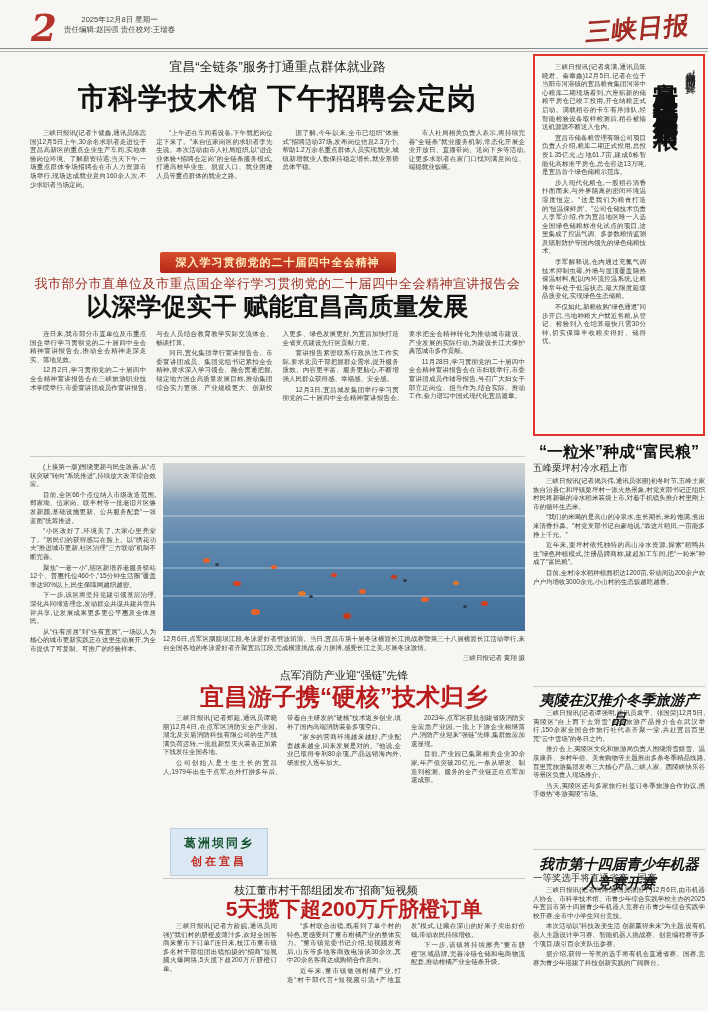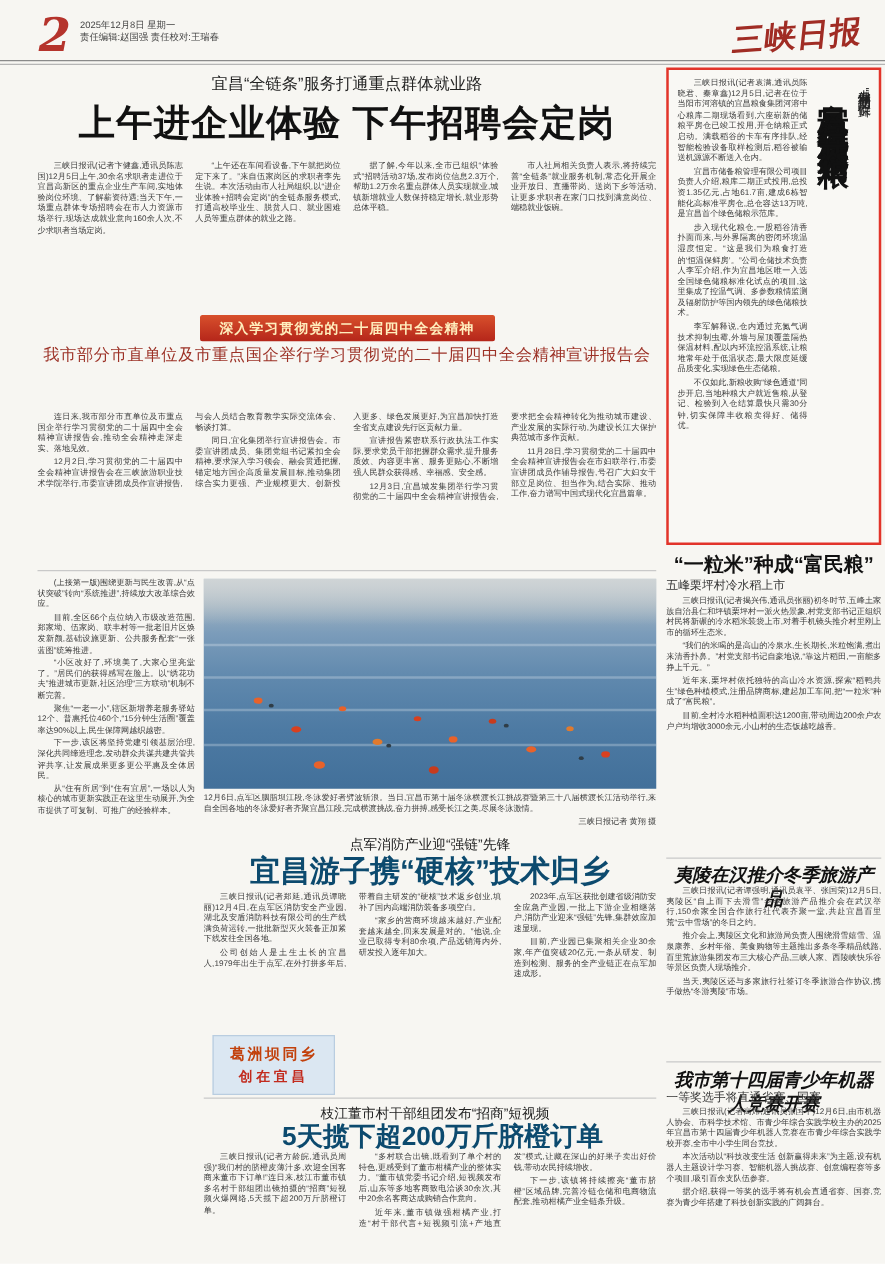--- a/index.html
+++ b/index.html
@@ -1,33 +1,33 @@
 <!DOCTYPE html>
 <html><head>
 <meta charset="utf-8">
 <style>
   html,body{margin:0;padding:0;}
   .page{position:relative;width:708px;height:1011px;background:#f7f6f2;overflow:hidden;
         font-family:"Liberation Sans",sans-serif;color:#2e2e2e;}
   .abs{position:absolute;}
   
   .pagenum{font-size:37px;font-weight:bold;color:#b5342c;font-family:"DejaVu Serif",serif;font-style:italic;}
-  .hmeta{font-size:7.5px;line-height:10px;color:#444;}
+  .hmeta{font-size:7.5px;line-height:10px;color:#444;text-align:center;}
   .section-title{font-size:31px;font-weight:bold;letter-spacing:14px;color:#1a1a1a;
         font-family:"Liberation Serif",serif;}
   .masthead{font-size:25px;font-weight:bold;color:#a02c24;font-family:"DejaVu Serif",serif;
         transform:rotate(-4deg) skewX(-10deg);letter-spacing:1px;}
   .rule-d{border-top:1.6px solid #8a8a8a;border-bottom:0.8px solid #b5b5b5;height:2px;}
   .rule{border-top:1px solid #c9c9c9;}
   
   .kicker{font-size:13px;text-align:center;color:#222;}
   .kicker-s{font-size:11px;text-align:center;color:#222;}
   .headline-xl{font-size:29px;font-weight:bold;text-align:center;color:#111;letter-spacing:1px;}
   .headline-l{font-size:25px;font-weight:bold;text-align:center;color:#111;}
-  .headline-m{font-size:21px;font-weight:bold;text-align:center;color:#0c4a6e;}
+  .headline-m{font-size:21px;font-weight:bold;text-align:center;color:#b91c1c;}
   .headline-r{font-size:16px;font-weight:bold;text-align:center;color:#111;}
   .headline-r2{font-size:14.5px;font-weight:bold;text-align:center;color:#111;font-style:italic;}
   .subtitle{font-size:9.5px;text-align:left;color:#333;}
   .small{font-size:6.5px;line-height:8.6px;text-align:justify;color:#3b3b3b;overflow:hidden;}
   .small p{margin:0 0 2px;text-indent:13px;}
   .cols4{column-count:4;column-gap:10px;}
   .cols3{column-count:3;column-gap:10px;}
   
   .ribbon-wrap{display:flex;justify-content:center;}
   .ribbon{background:linear-gradient(#d8502c,#b5261a);color:#ffeebd;font-size:11px;font-weight:bold;
@@ -42,39 +42,39 @@
   
   .photo{background:linear-gradient(180deg,#b9c3c9 0%,#9fb2c0 12%,#7b9cba 26%,#5f88ad 48%,#4d7aa3 72%,#42709a 100%);
         position:relative;overflow:hidden;}
   .photo .haze{position:absolute;left:0;top:0;width:100%;height:22%;background:linear-gradient(#cfd4d6,rgba(207,212,214,0));}
   .photo .wave{position:absolute;left:0;width:100%;height:2px;background:rgba(255,255,255,0.25);}
   .dot{position:absolute;border-radius:50%;}
   .credit{font-size:6.5px;color:#3b3b3b;text-align:right;}
   
   .logobox{background:#dbe7f2;border:1px solid #b9cde0;display:flex;flex-direction:column;
         align-items:center;justify-content:center;}
-  .logobox .l1{font-size:12px;font-weight:bold;color:#c2410c;letter-spacing:2px;}
+  .logobox .l1{font-size:12px;font-weight:bold;color:#14532d;letter-spacing:2px;}
   .logobox .l2{font-size:11px;font-weight:bold;color:#c22b1e;letter-spacing:3px;margin-top:2px;}
 </style>
 </head>
 <body>
 
 <div class="page">
 
   <div class="abs pagenum" style="left:31px;top:6px;">2</div>
   <div class="abs hmeta" style="left:64px;top:15px;">
     <div>2025年12月8日 星期一</div>
     <div>责任编辑:赵国强 责任校对:王瑞春</div>
   </div>
   <div class="abs masthead" style="right:18px;top:12px;">三峡日报</div>
   <div class="abs rule-d" style="left:0;top:48px;width:708px;"></div>
 
   <div class="abs" style="left:30px;top:58px;width:495px;">
     <div class="kicker">宜昌“全链条”服务打通重点群体就业路</div>
-    <div class="headline-xl" style="margin-top:3px;">上午进企业体验  下午招聘会定岗</div>
+    <div class="headline-xl" style="margin-top:3px;">市科学技术馆  下午招聘会定岗</div>
     <div class="small cols4" style="margin-top:10px;height:130px;">
       <p>三峡日报讯(记者卞健鑫,通讯员陈志国)12月5日上午,30余名求职者走进位于宜昌高新区的重点企业生产车间,实地体验岗位环境、了解薪资待遇;当天下午,一场重点群体专场招聘会在市人力资源市场举行,现场达成就业意向160余人次,不少求职者当场定岗。</p>
       <p>“上午还在车间看设备,下午就把岗位定下来了。”来自伍家岗区的求职者李先生说。本次活动由市人社局组织,以“进企业体验+招聘会定岗”的全链条服务模式,打通高校毕业生、脱贫人口、就业困难人员等重点群体的就业之路。</p>
       <p>据了解,今年以来,全市已组织“体验式”招聘活动37场,发布岗位信息2.3万个,帮助1.2万余名重点群体人员实现就业,城镇新增就业人数保持稳定增长,就业形势总体平稳。</p>
       <p>市人社局相关负责人表示,将持续完善“全链条”就业服务机制,常态化开展企业开放日、直播带岗、送岗下乡等活动,让更多求职者在家门口找到满意岗位、端稳就业饭碗。</p>
     </div>
   </div>
 
   <div class="abs redbox" style="left:533px;top:54px;width:172px;height:382px;">
     <div class="body small" style="height:100%;">
@@ -85,20 +85,21 @@
       <p>不仅如此,新粮收购“绿色通道”同步开启,当地种粮大户就近售粮,从登记、检验到入仓结算最快只需30分钟,切实保障丰收粮卖得好、储得优。</p>
     </div>
     <div class="v-head">宜昌首个绿色储粮示范库开仓纳粮</div>
     <div class="v-kick">力保储存期品质“保鲜”</div>
   </div>
 
   <div class="abs ribbon-wrap" style="left:30px;top:252px;width:495px;">
     <span class="ribbon">深入学习贯彻党的二十届四中全会精神</span>
   </div>
   <div class="abs study-subline" style="left:30px;top:275px;width:495px;">我市部分市直单位及市重点国企举行学习贯彻党的二十届四中全会精神宣讲报告会</div>
+  <div class="abs headline-l" style="left:30px;top:290px;width:495px;">以深学促实干  赋能宜昌高质量发展</div>
   <div class="abs small cols4" style="left:30px;top:330px;width:495px;height:122px;">
     <p>连日来,我市部分市直单位及市重点国企举行学习贯彻党的二十届四中全会精神宣讲报告会,推动全会精神走深走实、落地见效。</p>
     <p>12月2日,学习贯彻党的二十届四中全会精神宣讲报告会在三峡旅游职业技术学院举行,市委宣讲团成员作宣讲报告,与会人员结合教育教学实际交流体会、畅谈打算。</p>
     <p>同日,宜化集团举行宣讲报告会。市委宣讲团成员、集团党组书记紧扣全会精神,要求深入学习领会、融会贯通把握,锚定地方国企高质量发展目标,推动集团综合实力更强、产业规模更大、创新投入更多、绿色发展更好,为宜昌加快打造全省支点建设先行区贡献力量。</p>
     <p>宣讲报告紧密联系行政执法工作实际,要求党员干部把握群众需求,提升服务质效、内容更丰富、服务更贴心,不断增强人民群众获得感、幸福感、安全感。</p>
     <p>12月3日,宜昌城发集团举行学习贯彻党的二十届四中全会精神宣讲报告会,要求把全会精神转化为推动城市建设、产业发展的实际行动,为建设长江大保护典范城市多作贡献。</p>
     <p>11月28日,学习贯彻党的二十届四中全会精神宣讲报告会在市妇联举行,市委宣讲团成员作辅导报告,号召广大妇女干部立足岗位、担当作为,结合实际、推动工作,奋力谱写中国式现代化宜昌篇章。</p>
   </div>
   <div class="abs rule" style="left:30px;top:456px;width:495px;"></div>
 
@@ -147,21 +148,21 @@
     <p>“家乡的营商环境越来越好,产业配套越来越全,回来发展是对的。”他说,企业已取得专利80余项,产品远销海内外,研发投入逐年加大。</p>
     <p>2023年,点军区获批创建省级消防安全应急产业园,一批上下游企业相继落户,消防产业迎来“强链”先锋,集群效应加速显现。</p>
     <p>目前,产业园已集聚相关企业30余家,年产值突破20亿元,一条从研发、制造到检测、服务的全产业链正在点军加速成形。</p>
   </div>
   <div class="abs logobox" style="left:170px;top:828px;width:96px;height:46px;">
     <div class="l1">葛洲坝同乡</div>
     <div class="l2">创在宜昌</div>
   </div>
   <div class="abs rule" style="left:163px;top:878px;width:362px;"></div>
 
-  <div class="abs kicker-s" style="left:167px;top:883px;width:362px;">枝江董市村干部组团发布“招商”短视频</div>
+  <div class="abs kicker-s" style="left:145px;top:883px;width:362px;">枝江董市村干部组团发布“招商”短视频</div>
   <div class="abs headline-m" style="left:173px;top:895px;width:362px;">5天揽下超200万斤脐橙订单</div>
   <div class="abs small cols3" style="left:163px;top:922px;width:362px;height:86px;">
     <p>三峡日报讯(记者方龄皖,通讯员周强)“我们村的脐橙皮薄汁多,欢迎全国客商来董市下订单!”连日来,枝江市董市镇多名村干部组团出镜拍摄的“招商”短视频火爆网络,5天揽下超200万斤脐橙订单。</p>
     <p>“多村联合出镜,既看到了单个村的特色,更感受到了董市柑橘产业的整体实力。”董市镇党委书记介绍,短视频发布后,山东等多地客商致电洽谈30余次,其中20余名客商达成购销合作意向。</p>
     <p>近年来,董市镇做强柑橘产业,打造“村干部代言+短视频引流+产地直发”模式,让藏在深山的好果子卖出好价钱,带动农民持续增收。</p>
     <p>下一步,该镇将持续擦亮“董市脐橙”区域品牌,完善冷链仓储和电商物流配套,推动柑橘产业全链条升级。</p>
   </div>
 
   <div class="abs headline-r" style="left:533px;top:442px;width:172px;">“一粒米”种成“富民粮”</div>
   <div class="abs subtitle" style="left:533px;top:462px;width:172px;">五峰栗坪村冷水稻上市</div>

